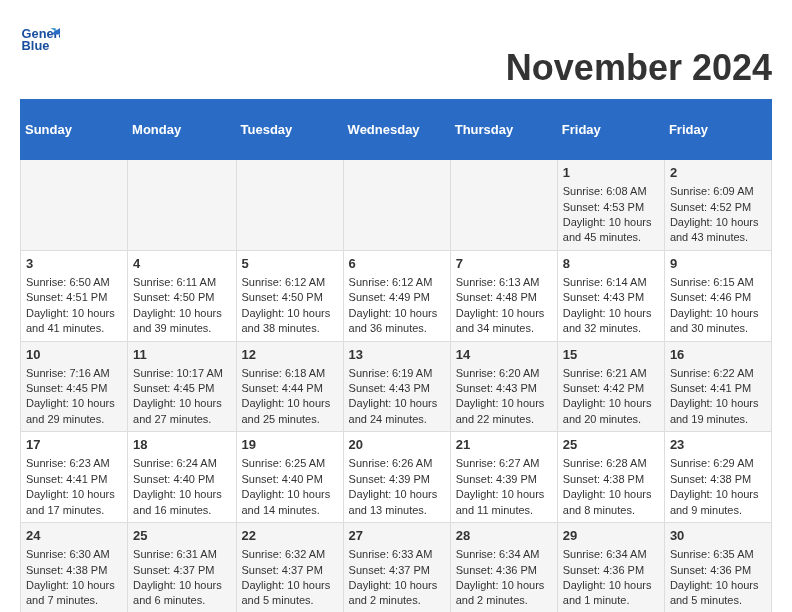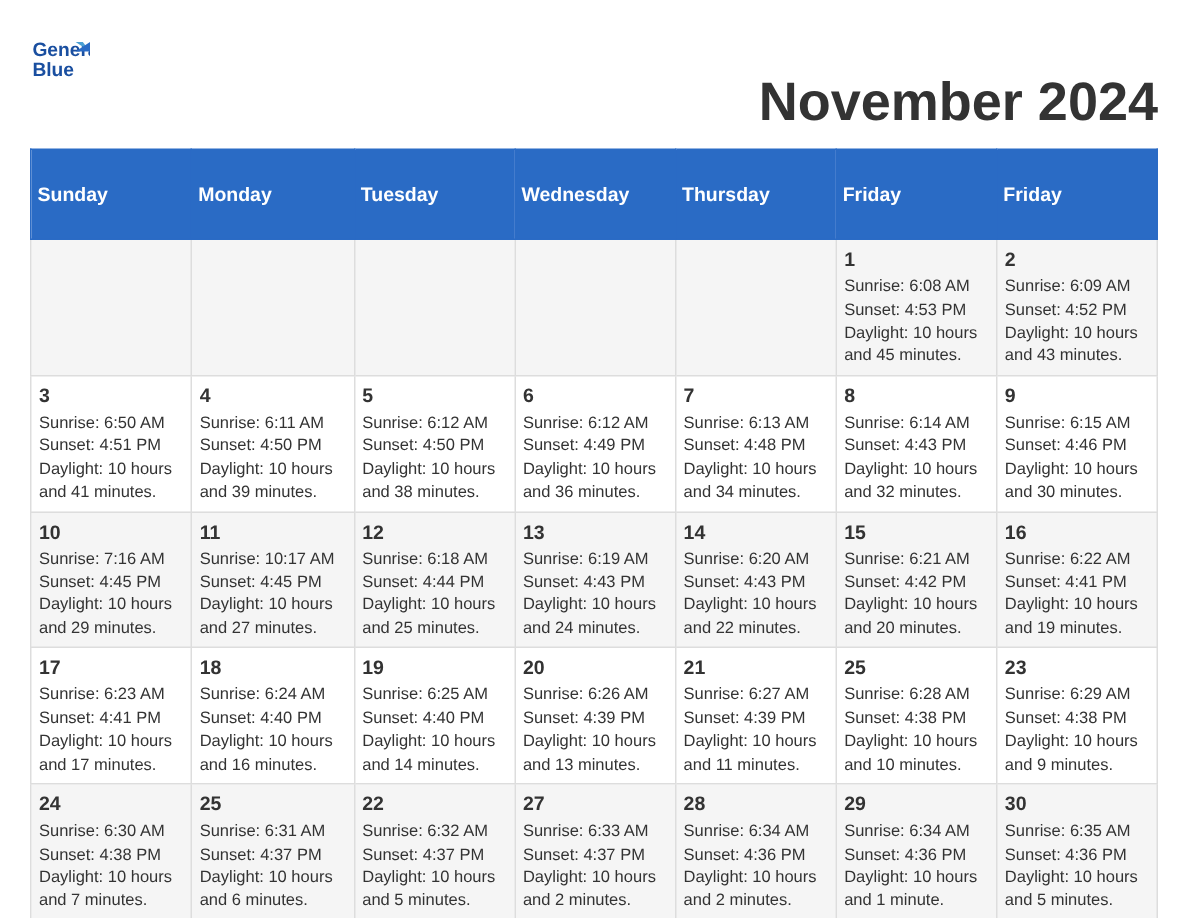--- a/index.html
+++ b/index.html
@@ -269,21 +269,21 @@
           <div>Sunrise: 6:27 AM</div>
           <div>Sunset: 4:39 PM</div>
           <div>Daylight: 10 hours</div>
           <div>and 11 minutes.</div>
         </td>
         <td>
           <span class="day-num">25</span>
           <div>Sunrise: 6:28 AM</div>
           <div>Sunset: 4:38 PM</div>
           <div>Daylight: 10 hours</div>
-          <div>and 10 minutes.</div>
+          <div>and 8 minutes.</div>
         </td>
         <td>
           <span class="day-num">23</span>
           <div>Sunrise: 6:29 AM</div>
           <div>Sunset: 4:38 PM</div>
           <div>Daylight: 10 hours</div>
           <div>and 9 minutes.</div>
         </td>
       </tr>
       <tr>

